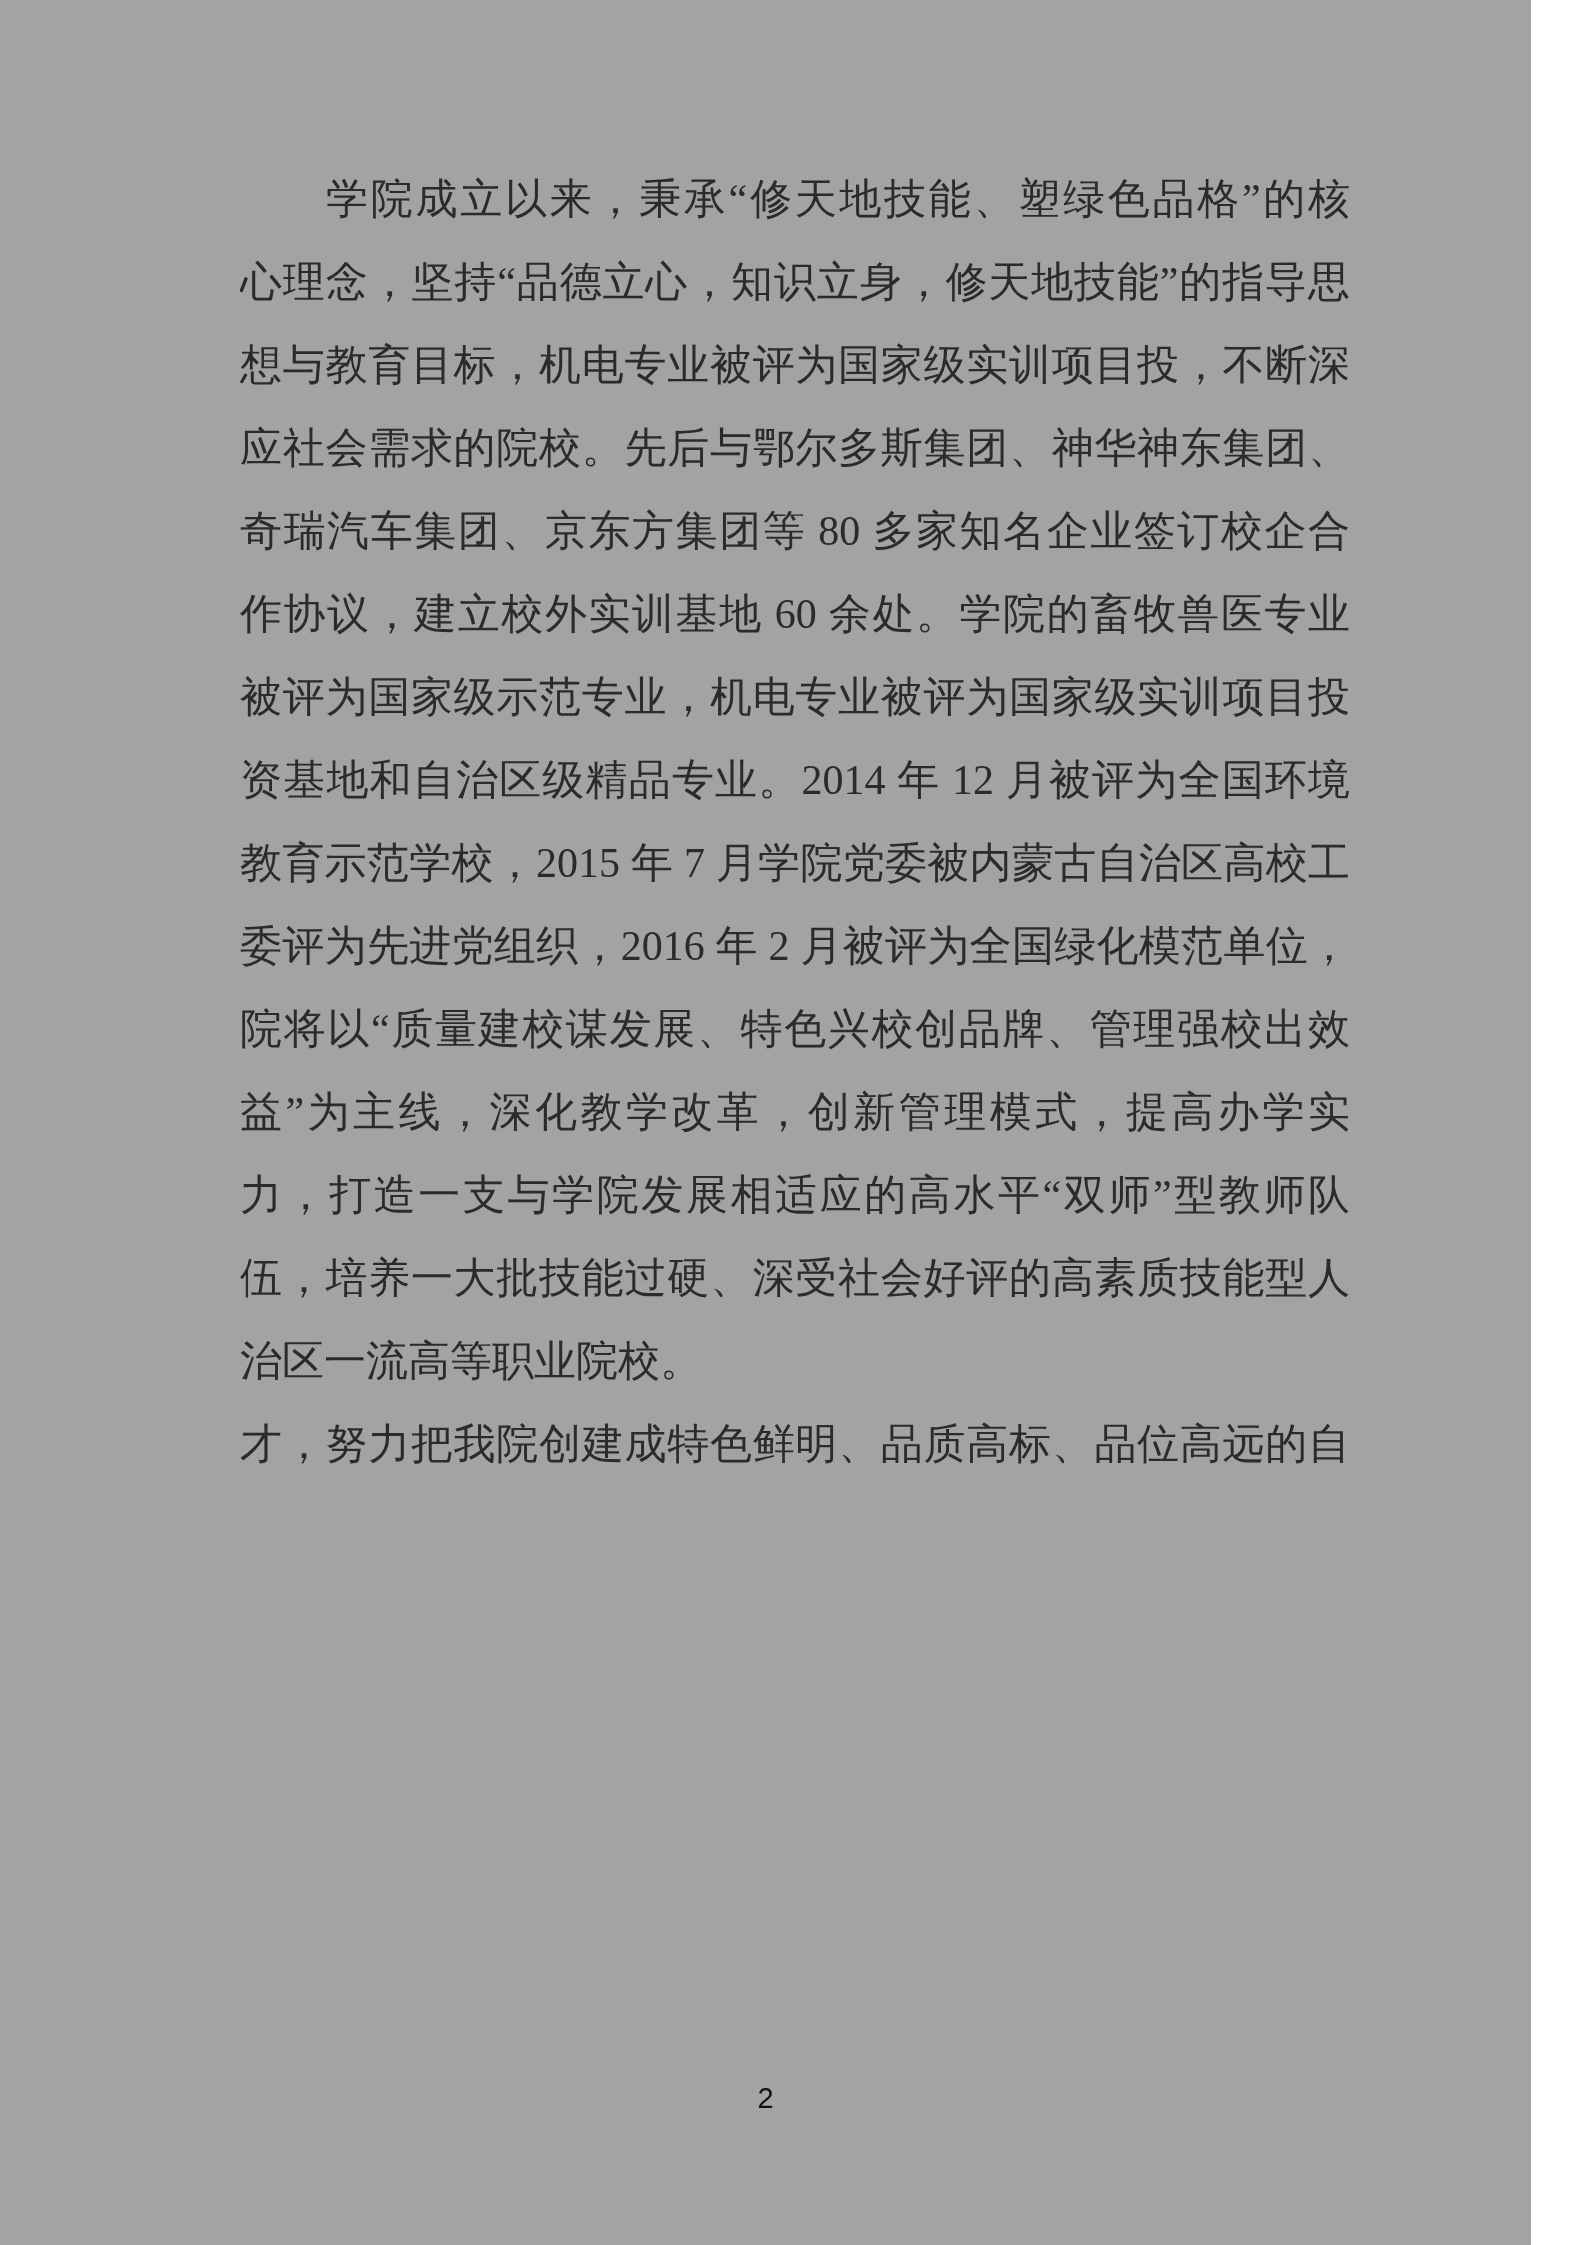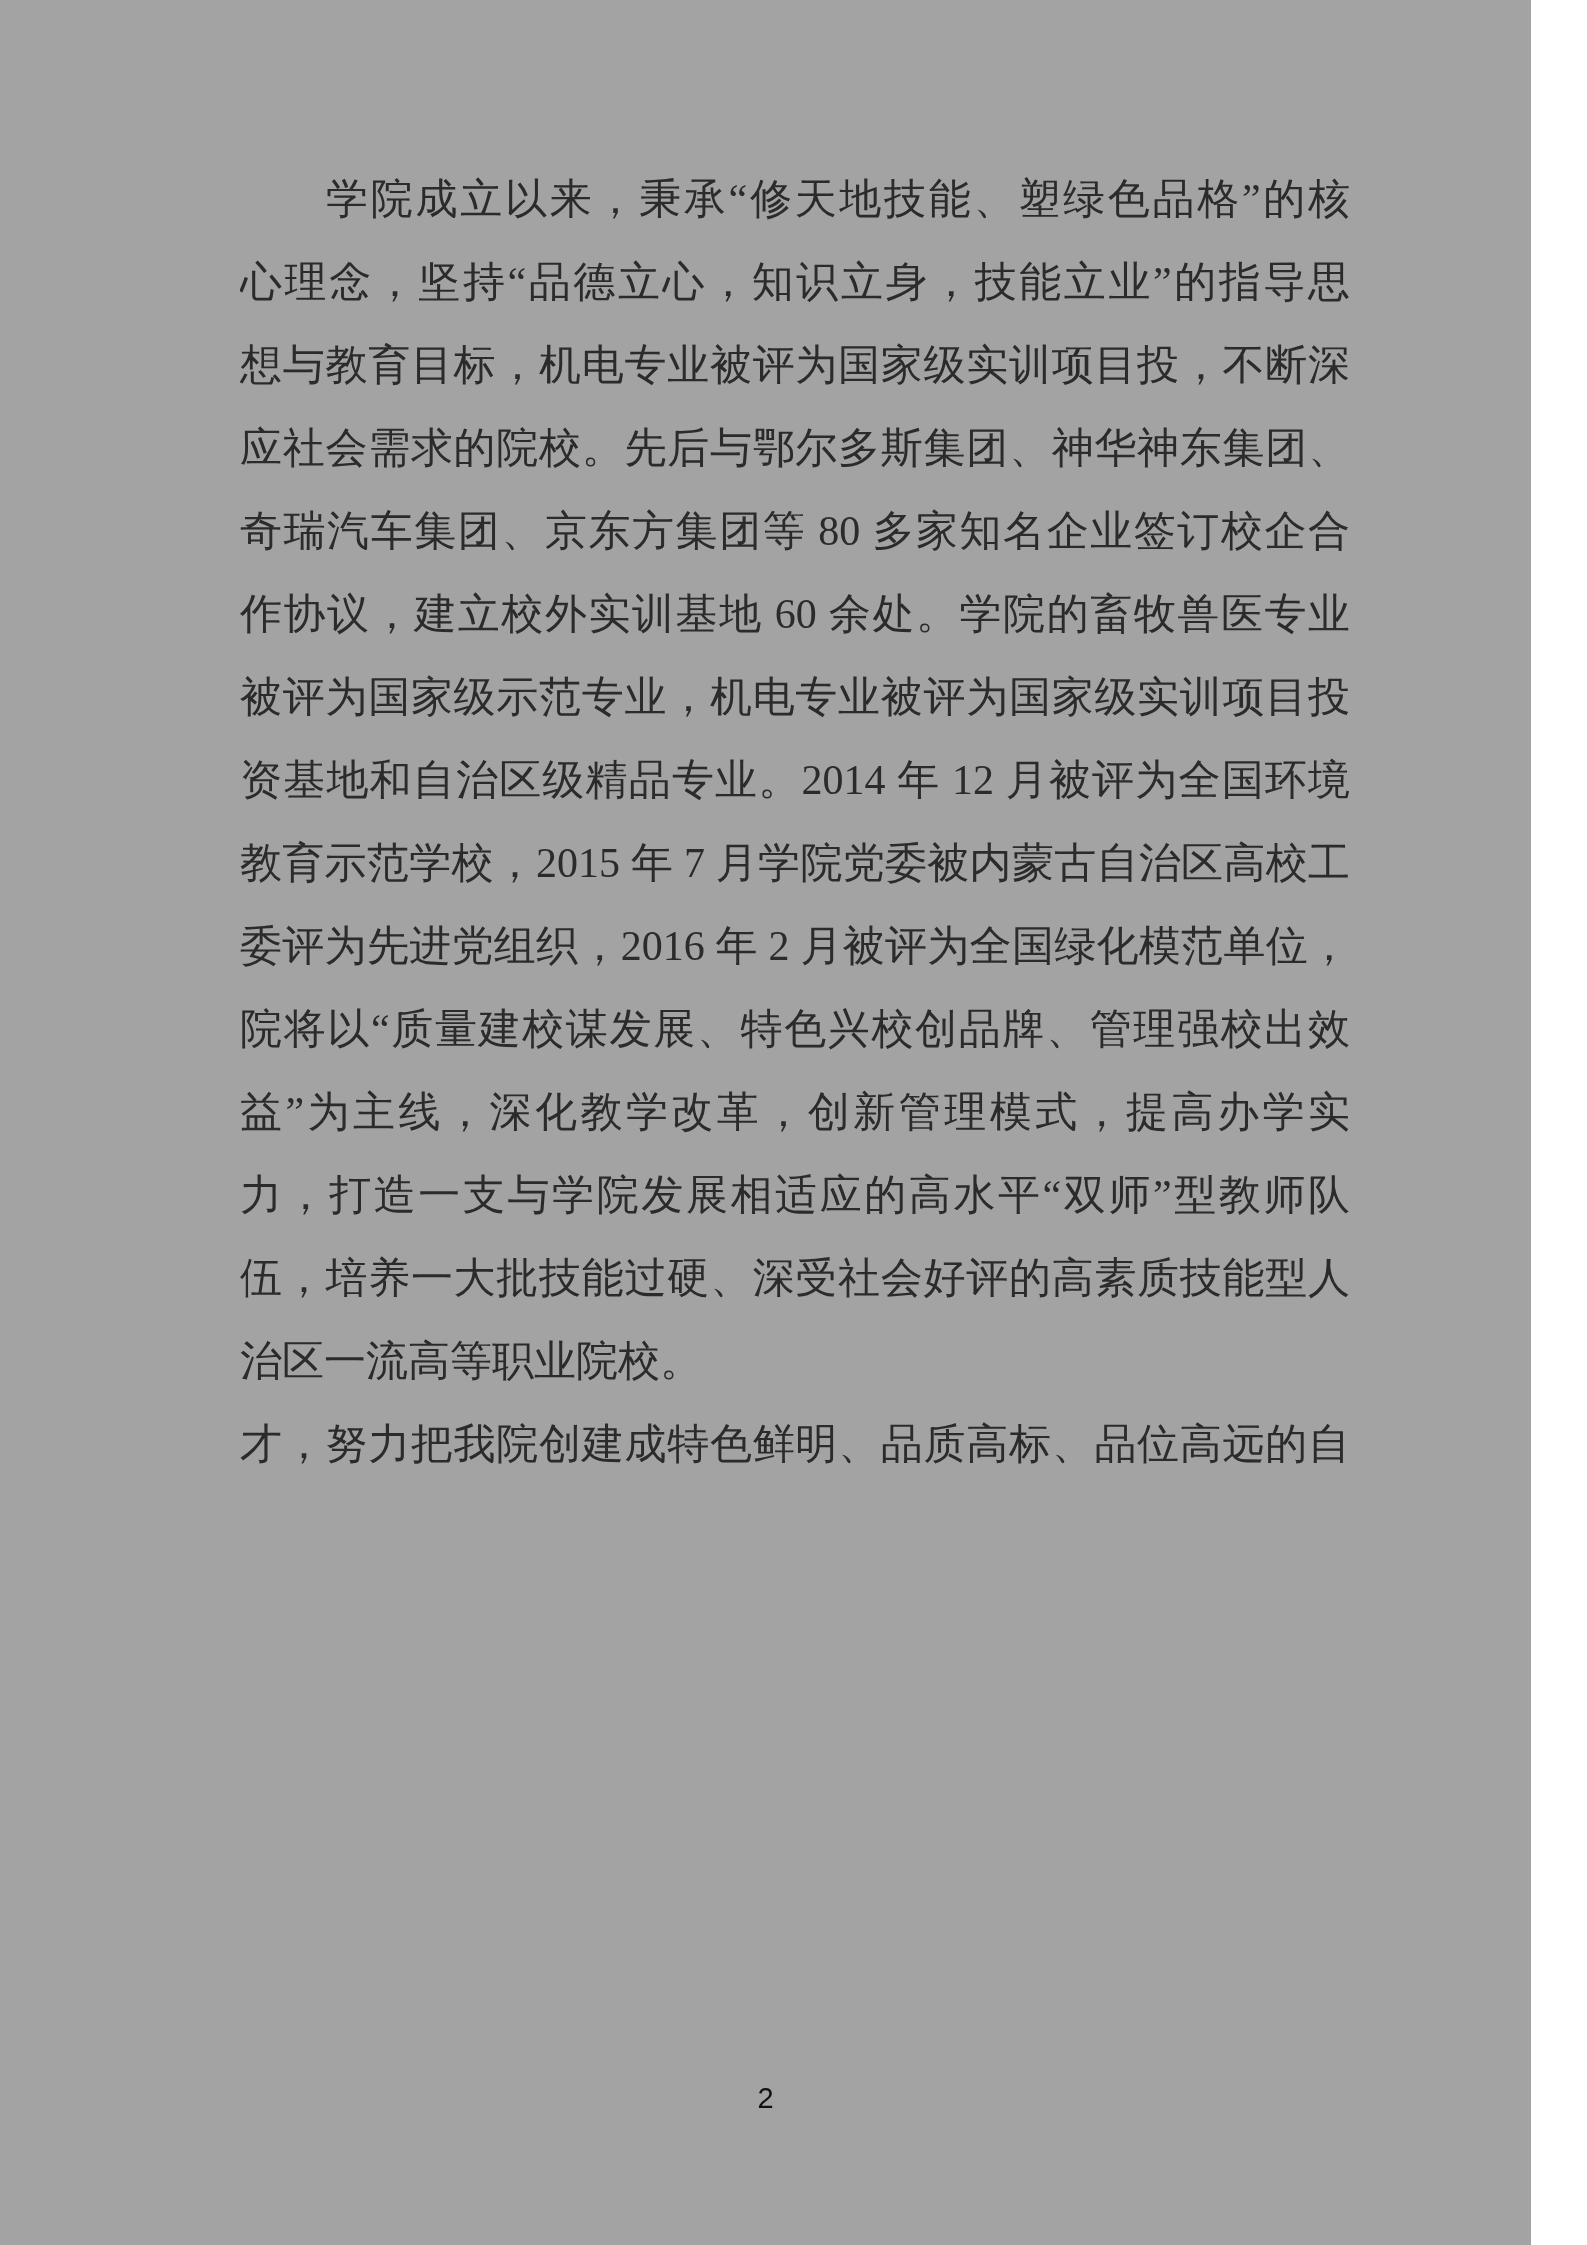--- a/index.html
+++ b/index.html
@@ -48,21 +48,21 @@
     line-height: 32px;
     color: #111111;
   }
 </style>
 </head>
 <body>
 
 <div class="page">
   <div class="body-text">
       <div class="line first">学院成立以来，秉承“修天地技能、塑绿色品格”的核</div>
-      <div class="line">心理念，坚持“品德立心，知识立身，技能立业”的指导思</div>
+      <div class="line">心理念，坚持“品德立心，知识立身，修天地技能”的指导思</div>
       <div class="line">想与教育目标，机电专业被评为国家级实训项目投，不断深</div>
       <div class="line">应社会需求的院校。先后与鄂尔多斯集团、神华神东集团、</div>
       <div class="line">奇瑞汽车集团、京东方集团等 80 多家知名企业签订校企合</div>
       <div class="line">作协议，建立校外实训基地 60 余处。学院的畜牧兽医专业</div>
       <div class="line">被评为国家级示范专业，机电专业被评为国家级实训项目投</div>
       <div class="line">资基地和自治区级精品专业。2014 年 12 月被评为全国环境</div>
       <div class="line">教育示范学校，2015 年 7 月学院党委被内蒙古自治区高校工</div>
       <div class="line">委评为先进党组织，2016 年 2 月被评为全国绿化模范单位，</div>
       <div class="line">院将以“质量建校谋发展、特色兴校创品牌、管理强校出效</div>
       <div class="line">益”为主线，深化教学改革，创新管理模式，提高办学实力，</div>

